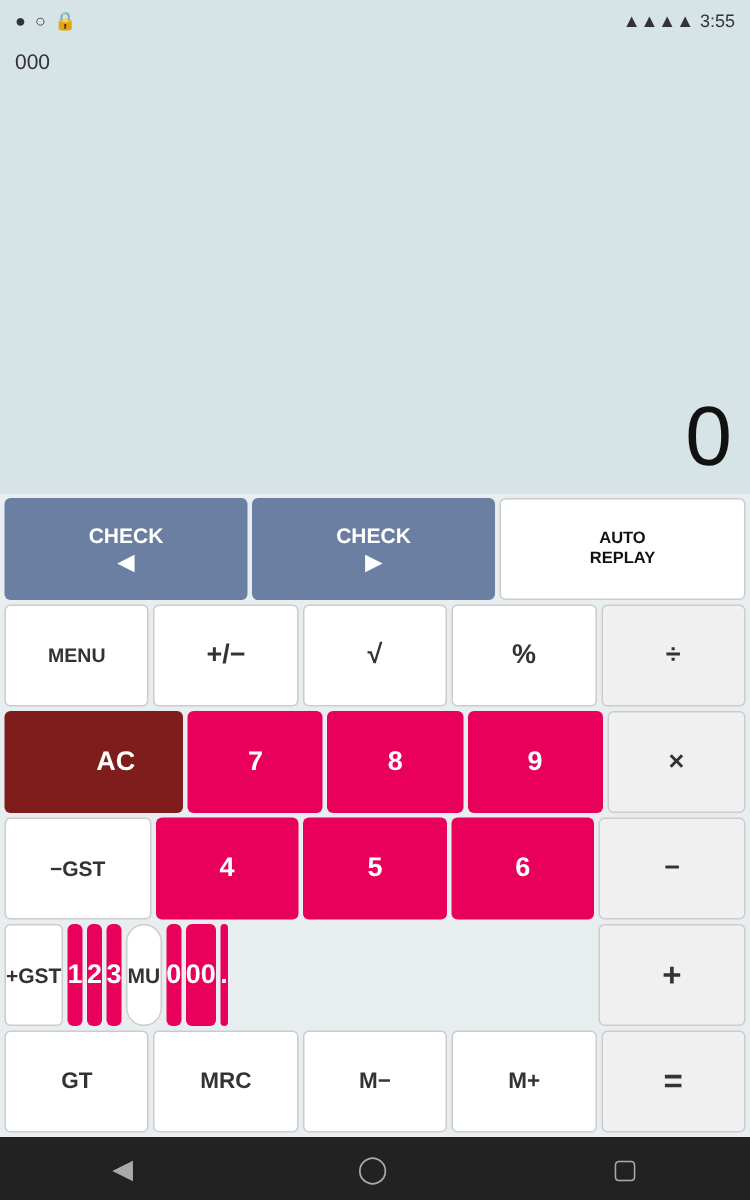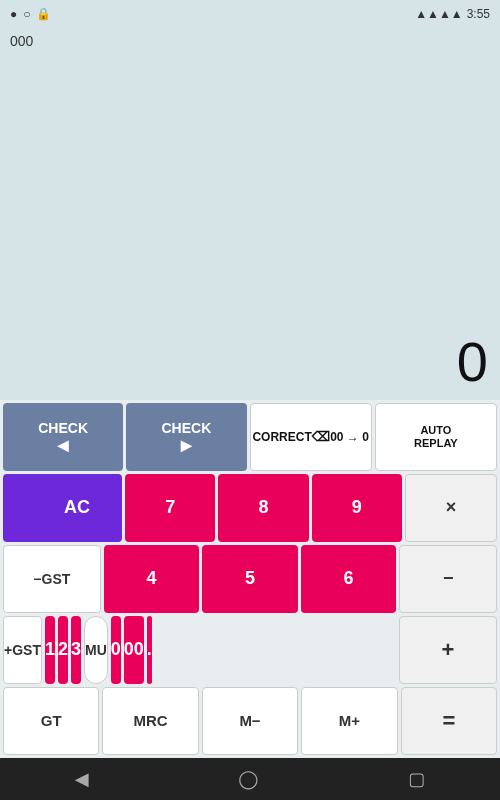--- a/index.html
+++ b/index.html
@@ -112,21 +112,21 @@
       color: #333;
       border: 1px solid #ccc;
     }
 
     .btn-pink {
       background: #e8005a;
       color: #fff;
     }
 
     .btn-orange {
-      background: #6d28d9;
+      background: #7f1d1d;
       color: #fff;
       padding-left: 29px;
     }
 
     .btn-light {
       background: #f0f0f0;
       color: #333;
       border: 1px solid #ccc;
     }
 
@@ -161,24 +161,30 @@
 <div id="display-area">
   <div id="tape-display">000</div>
   <div id="main-display">0</div>
 </div>
 
 <div id="calc-area">
 
   <div class="btn-row">
     <button class="btn btn-gray" style="font-size:14px;">CHECK<br>◀</button>
     <button class="btn btn-gray" style="font-size:14px;">CHECK<br>▶</button>
-    <button class="btn btn-correct" style="font-size:12px;">CORRECT<br><span style="font-size:13px;">⌫</span> 00 → 0</button>
     <button class="btn btn-auto-replay" style="font-size:11px;">AUTO<br>REPLAY</button>
   </div>
 
+  <div class="btn-row">
+    <button class="btn btn-white" style="font-size:13px;">MENU</button>
+    <button class="btn btn-white">+/−</button>
+    <button class="btn btn-white">√</button>
+    <button class="btn btn-white">%</button>
+    <button class="btn btn-light">÷</button>
+  </div>
 
   <div class="btn-row">
     <button class="btn btn-orange">AC</button>
     <button class="btn btn-pink">7</button>
     <button class="btn btn-pink">8</button>
     <button class="btn btn-pink">9</button>
     <button class="btn btn-light">×</button>
   </div>
 
   <div class="btn-row">

